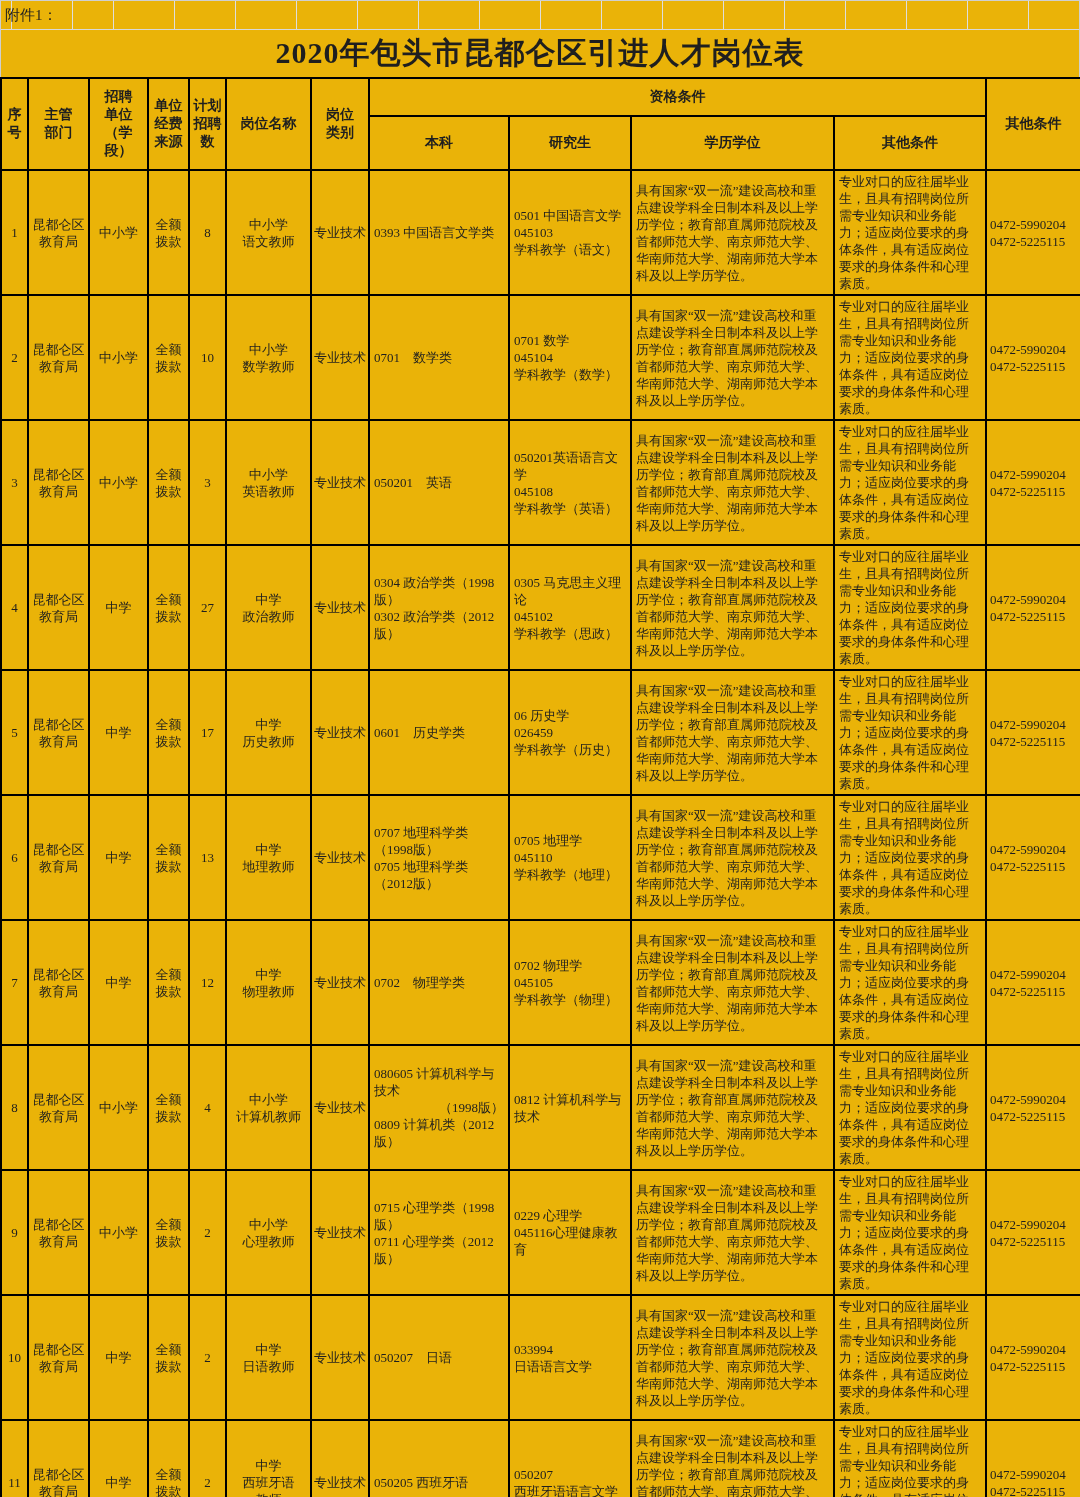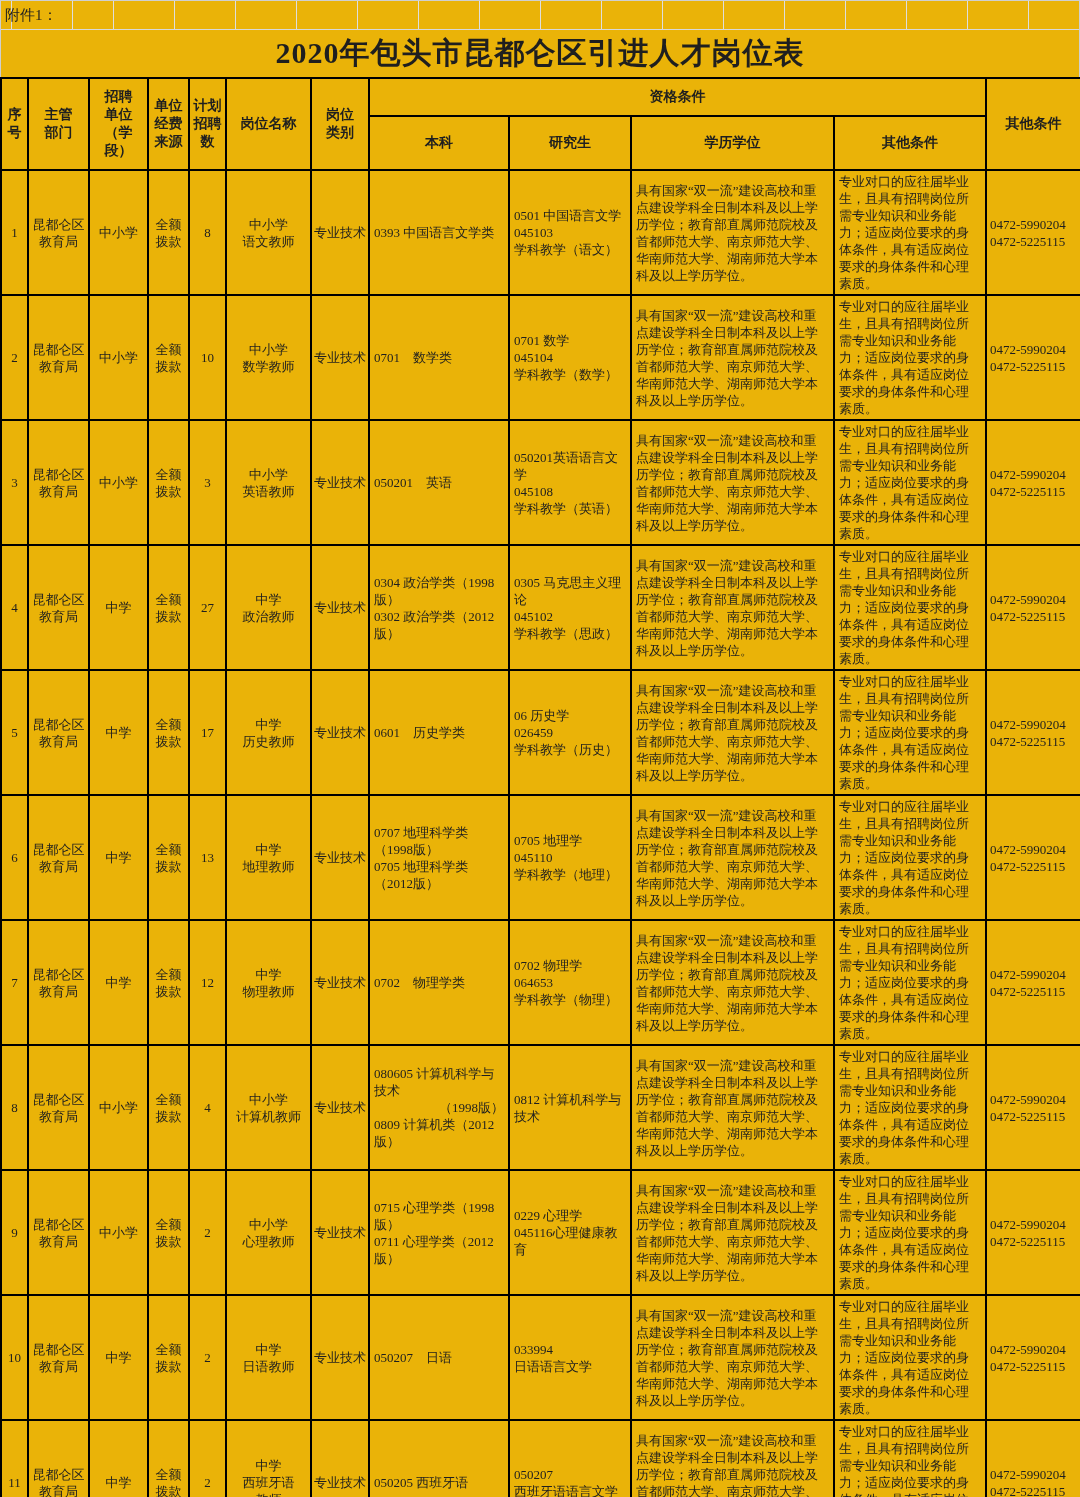--- a/index.html
+++ b/index.html
@@ -231,21 +231,21 @@
           <td class="c-center col-dept">昆都仑区教育局</td>
           <td class="c-center col-unit">中学</td>
           <td class="c-center col-funding">全额
 拨款</td>
           <td class="c-center col-count">12</td>
           <td class="c-center col-position">中学
 物理教师</td>
           <td class="c-center col-category">专业技术</td>
           <td class="c-left col-bachelor">0702    物理学类</td>
           <td class="c-left col-graduate">0702 物理学
-064653
+045105
 学科教学（物理）</td>
           <td class="c-left col-degree">具有国家“双一流”建设高校和重点建设学科全日制本科及以上学历学位；教育部直属师范院校及首都师范大学、南京师范大学、华南师范大学、湖南师范大学本科及以上学历学位。</td>
           <td class="c-left col-other">专业对口的应往届毕业生，且具有招聘岗位所需专业知识和业务能力；适应岗位要求的身体条件，具有适应岗位要求的身体条件和心理素质。</td>
           <td class="c-left col-phone">0472-5990204
 0472-5225115</td>
         </tr>
         <tr>
           <td class="c-center col-no">8</td>
           <td class="c-center col-dept">昆都仑区教育局</td>
           <td class="c-center col-unit">中小学</td>

